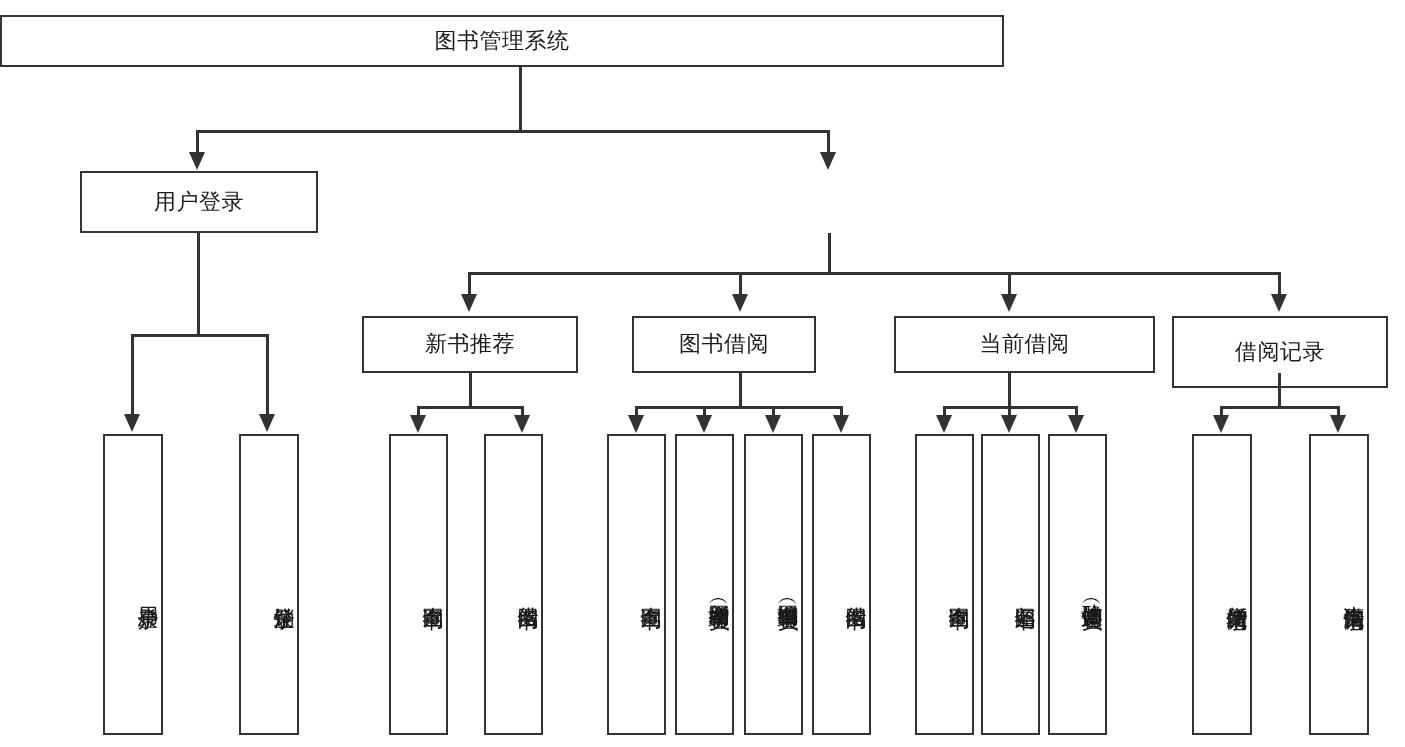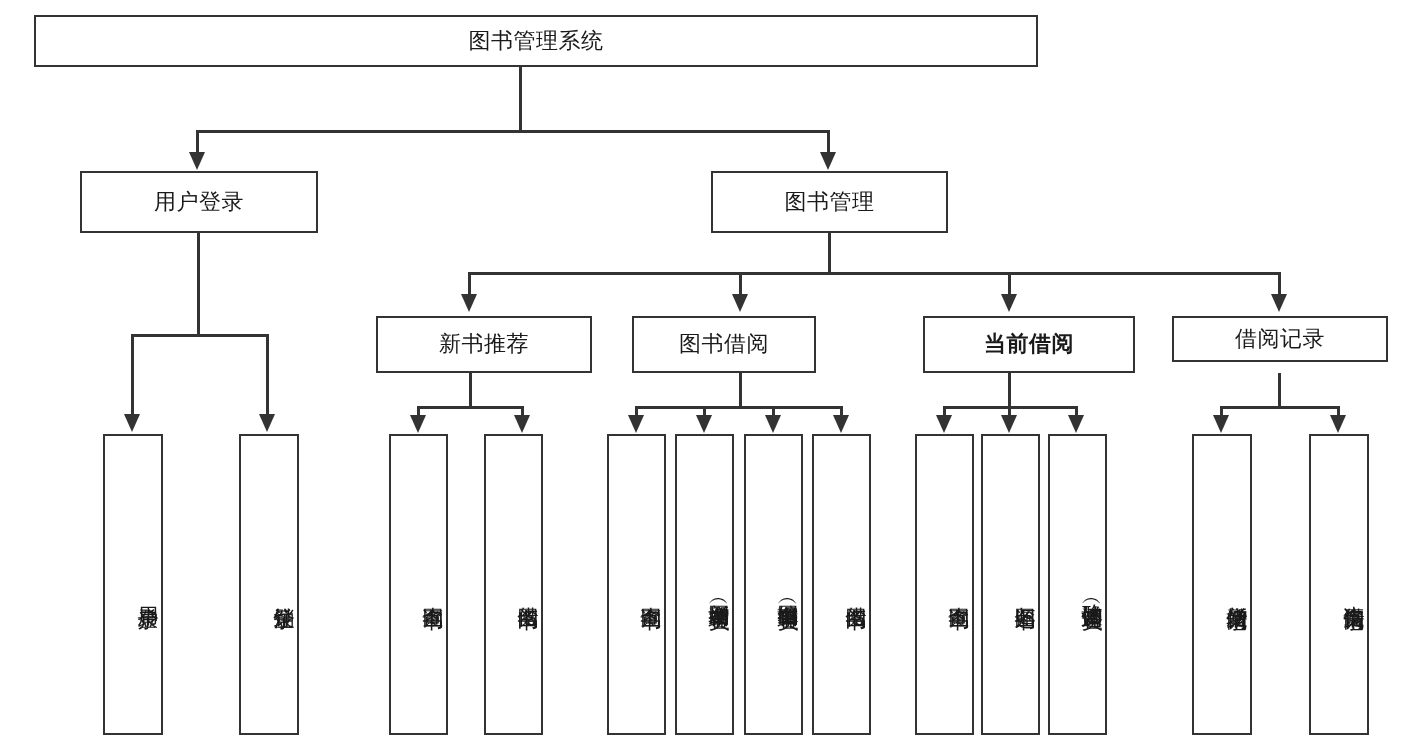--- a/index.html
+++ b/index.html
@@ -67,38 +67,35 @@
     color: #b9b9b9;
     letter-spacing: 0.5px;
     white-space: nowrap;
   }
 </style>
 </head>
 <body>
 
 <div id="canvas">
 
-  <div class="node node-h" style="left:34px; top:15px; width:1004px; height:52px;">
+  <div class="node node-h" style="left:0; top:15px; width:1004px; height:52px;">
     <span>图书管理系统</span>
   </div>
 
   <div class="edge edge-v" style="left:519px; top:67px; width:3px; height:65px;"></div>
 
   <div class="edge edge-h" style="left:196px; top:130px; width:634px; height:3px;"></div>
 
   <div class="edge edge-v" style="left:196px; top:130px; width:3px; height:24px;"></div>
   <div class="arrow" style="left:189px; top:152px;"></div>
   <div class="edge edge-v" style="left:827px; top:130px; width:3px; height:24px;"></div>
   <div class="arrow" style="left:820px; top:152px;"></div>
 
   <div class="node node-h" style="left:80px; top:171px; width:238px; height:62px;">
     <span>用户登录</span>
-  </div>
-  <div class="node node-h" style="left:711px; top:171px; width:237px; height:62px;">
-    <span>图书管理</span>
   </div>
 
   <div class="edge edge-v" style="left:197px; top:233px; width:3px; height:103px;"></div>
   <div class="edge edge-h" style="left:131px; top:334px; width:137px; height:3px;"></div>
   <div class="edge edge-v" style="left:131px; top:334px; width:3px; height:82px;"></div>
   <div class="arrow" style="left:124px; top:414px;"></div>
   <div class="edge edge-v" style="left:266px; top:334px; width:3px; height:82px;"></div>
   <div class="arrow" style="left:259px; top:414px;"></div>
 
   <div class="node node-v" style="left:103px; top:434px; width:60px; height:301px;">
@@ -113,30 +110,30 @@
 
   <div class="edge edge-v" style="left:468px; top:272px; width:3px; height:24px;"></div>
   <div class="arrow" style="left:461px; top:294px;"></div>
   <div class="edge edge-v" style="left:739px; top:272px; width:3px; height:24px;"></div>
   <div class="arrow" style="left:732px; top:294px;"></div>
   <div class="edge edge-v" style="left:1008px; top:272px; width:3px; height:24px;"></div>
   <div class="arrow" style="left:1001px; top:294px;"></div>
   <div class="edge edge-v" style="left:1278px; top:272px; width:3px; height:24px;"></div>
   <div class="arrow" style="left:1271px; top:294px;"></div>
 
-  <div class="node node-h" style="left:376px; top:316px; width:216px; height:57px;">
+  <div class="node node-h" style="left:362px; top:316px; width:216px; height:57px;">
     <span>新书推荐</span>
   </div>
   <div class="node node-h" style="left:632px; top:316px; width:184px; height:57px;">
     <span>图书借阅</span>
   </div>
-  <div class="node node-h" style="left:923px; top:316px; width:212px; height:57px;font-weight:bold;">
+  <div class="node node-h" style="left:894px; top:316px; width:261px; height:57px;">
     <span>当前借阅</span>
   </div>
-  <div class="node node-h" style="left:1172px; top:316px; width:216px; height:46px;">
+  <div class="node node-h" style="left:1172px; top:316px; width:216px; height:72px;">
     <span>借阅记录</span>
   </div>
 
   <div class="edge edge-v" style="left:469px; top:373px; width:3px; height:35px;"></div>
   <div class="edge edge-h" style="left:417px; top:406px; width:107px; height:3px;"></div>
   <div class="edge edge-v" style="left:417px; top:406px; width:3px; height:12px;"></div>
   <div class="arrow" style="left:410px; top:415px;"></div>
   <div class="edge edge-v" style="left:521px; top:406px; width:3px; height:12px;"></div>
   <div class="arrow" style="left:514px; top:415px;"></div>
 

